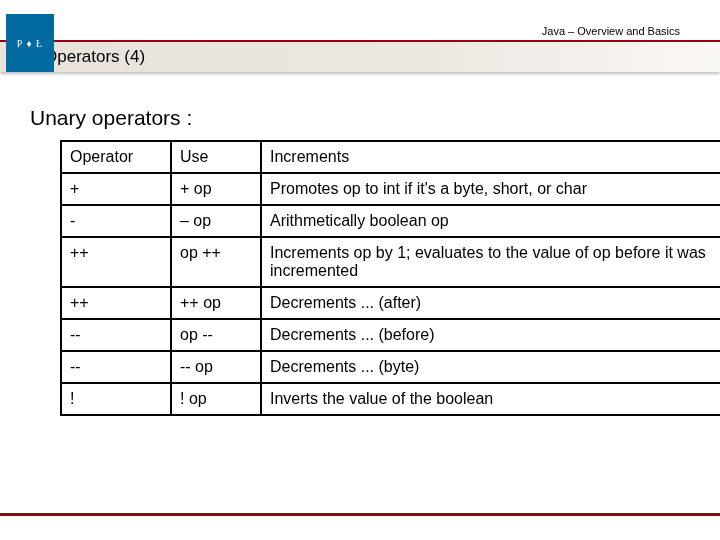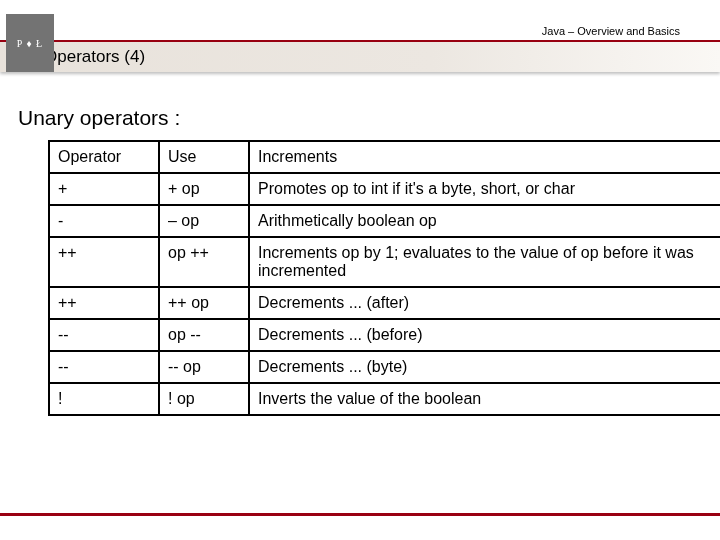--- a/index.html
+++ b/index.html
@@ -30,21 +30,21 @@
     right: 0;
     height: 2px;
     background: #990011;
   }
   .logo {
     position: absolute;
     top: 14px;
     left: 6px;
     width: 48px;
     height: 58px;
-    background: #737373;
+    background: #0369a1;
     z-index: 2;
     display: flex;
     align-items: center;
     justify-content: center;
   }
   .logo-inner {
     color: #fff;
     font-size: 10px;
     font-family: serif;
     letter-spacing: 1px;
@@ -60,21 +60,21 @@
     box-shadow: 0 2px 3px rgba(0,0,0,0.25);
     display: flex;
     align-items: center;
     padding-left: 44px;
   }
   .title-bar span {
     font-size: 17px;
     color: #000;
   }
   .content {
-    padding: 16px 18px 0 18px;
+    padding: 16px 18px 0 30px;
   }
   .section-heading {
     font-size: 21px;
     margin: 6px 0 10px 0;
     font-weight: normal;
   }
   table.op-table {
     border-collapse: collapse;
     width: 684px;
     margin-left: 30px;

